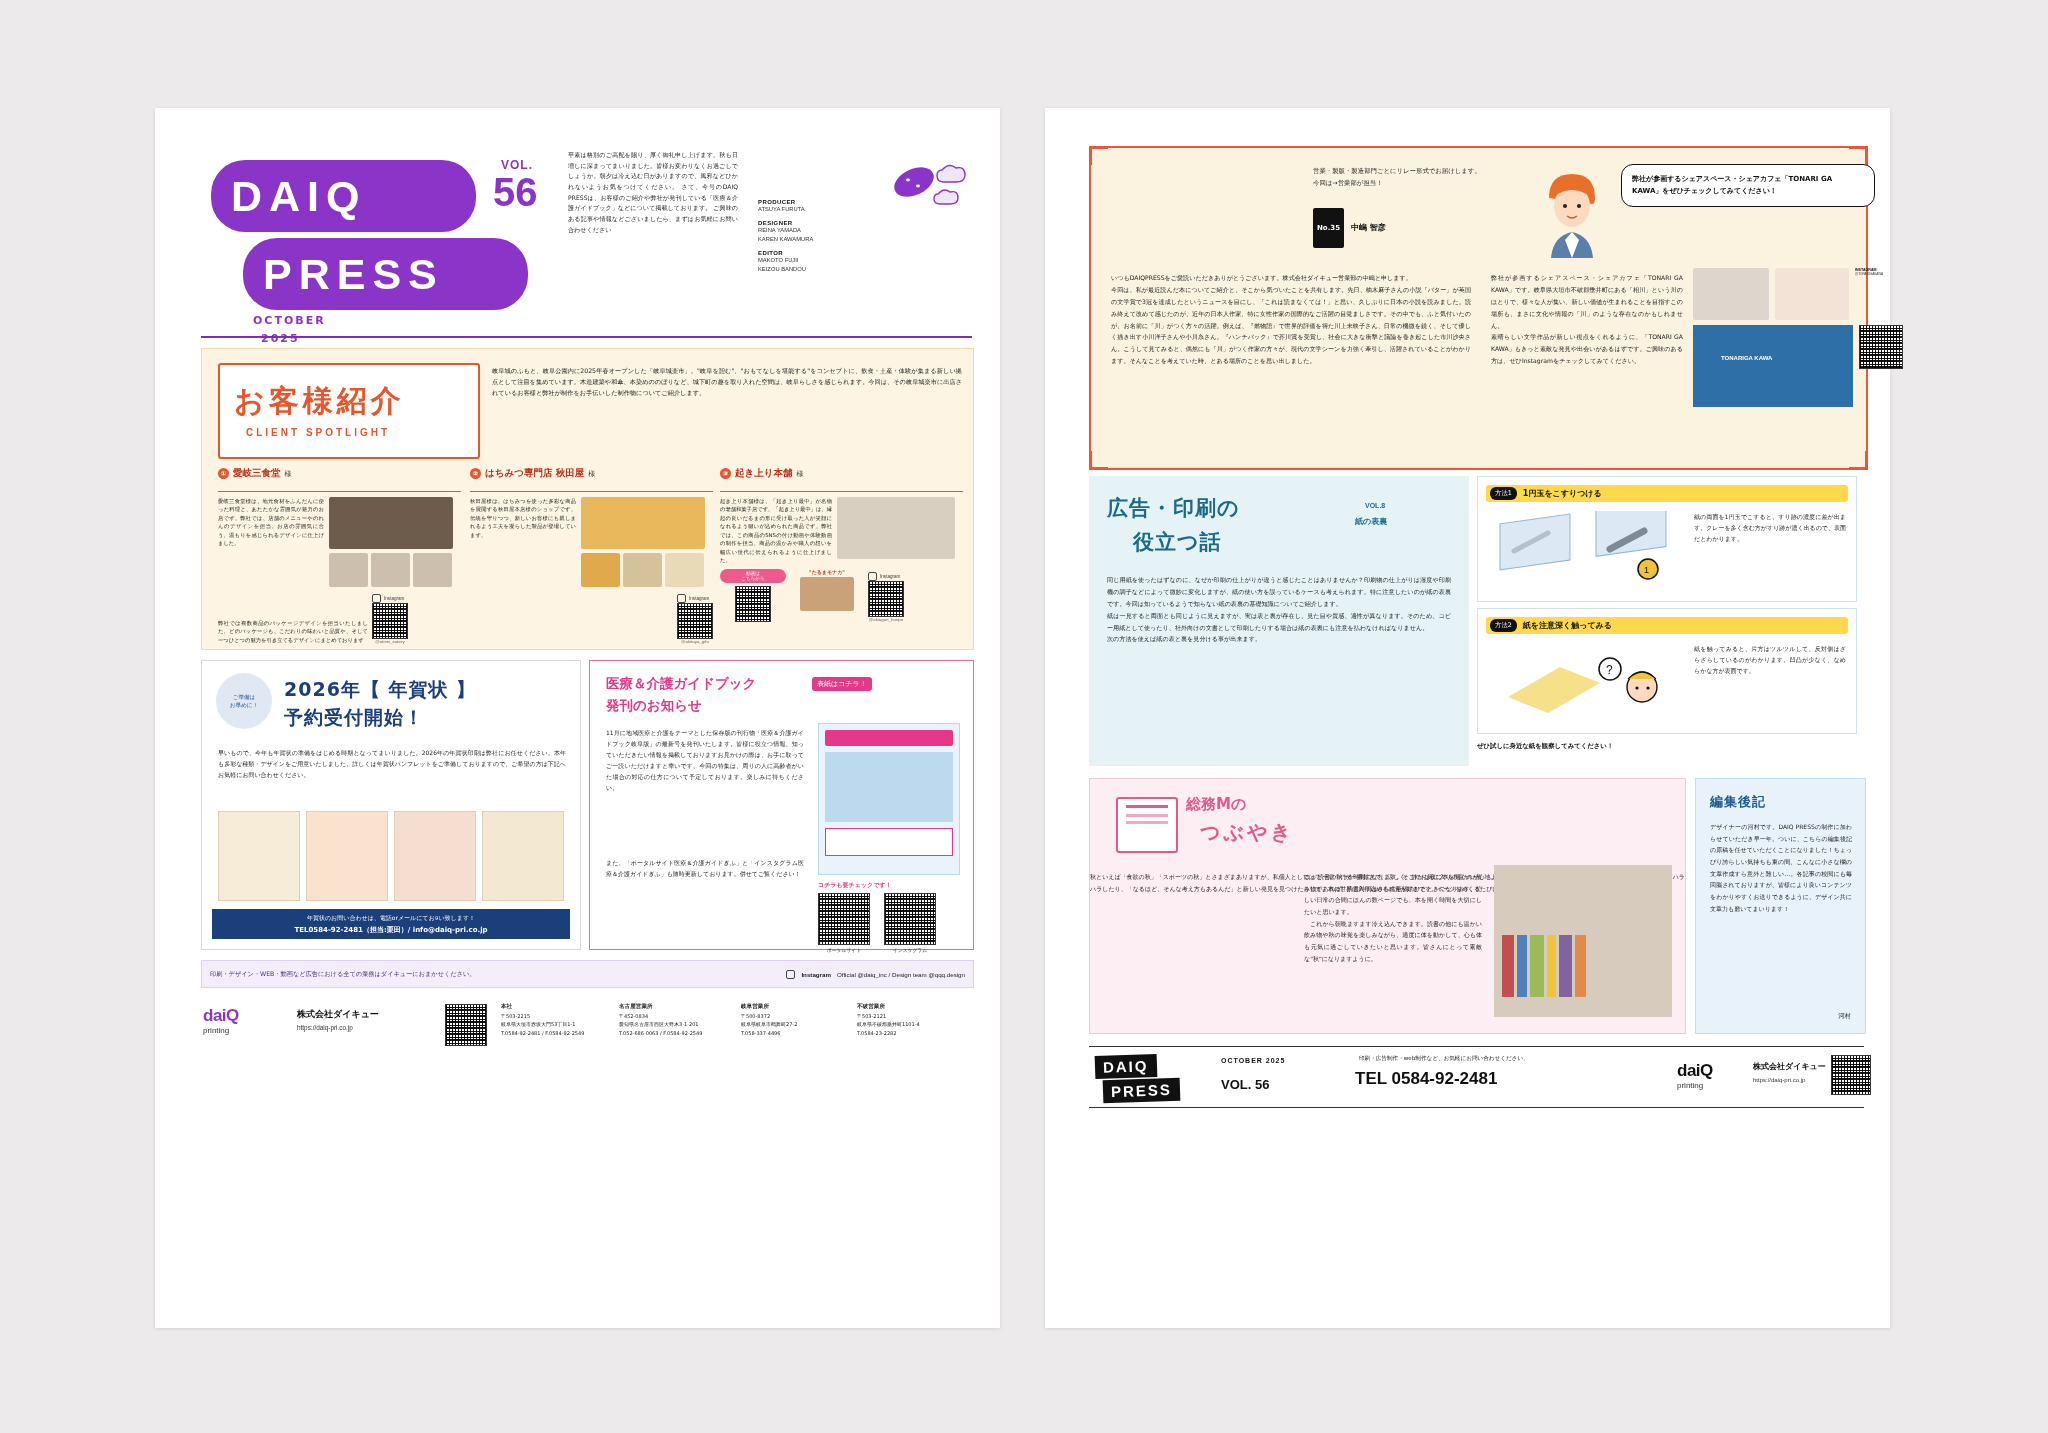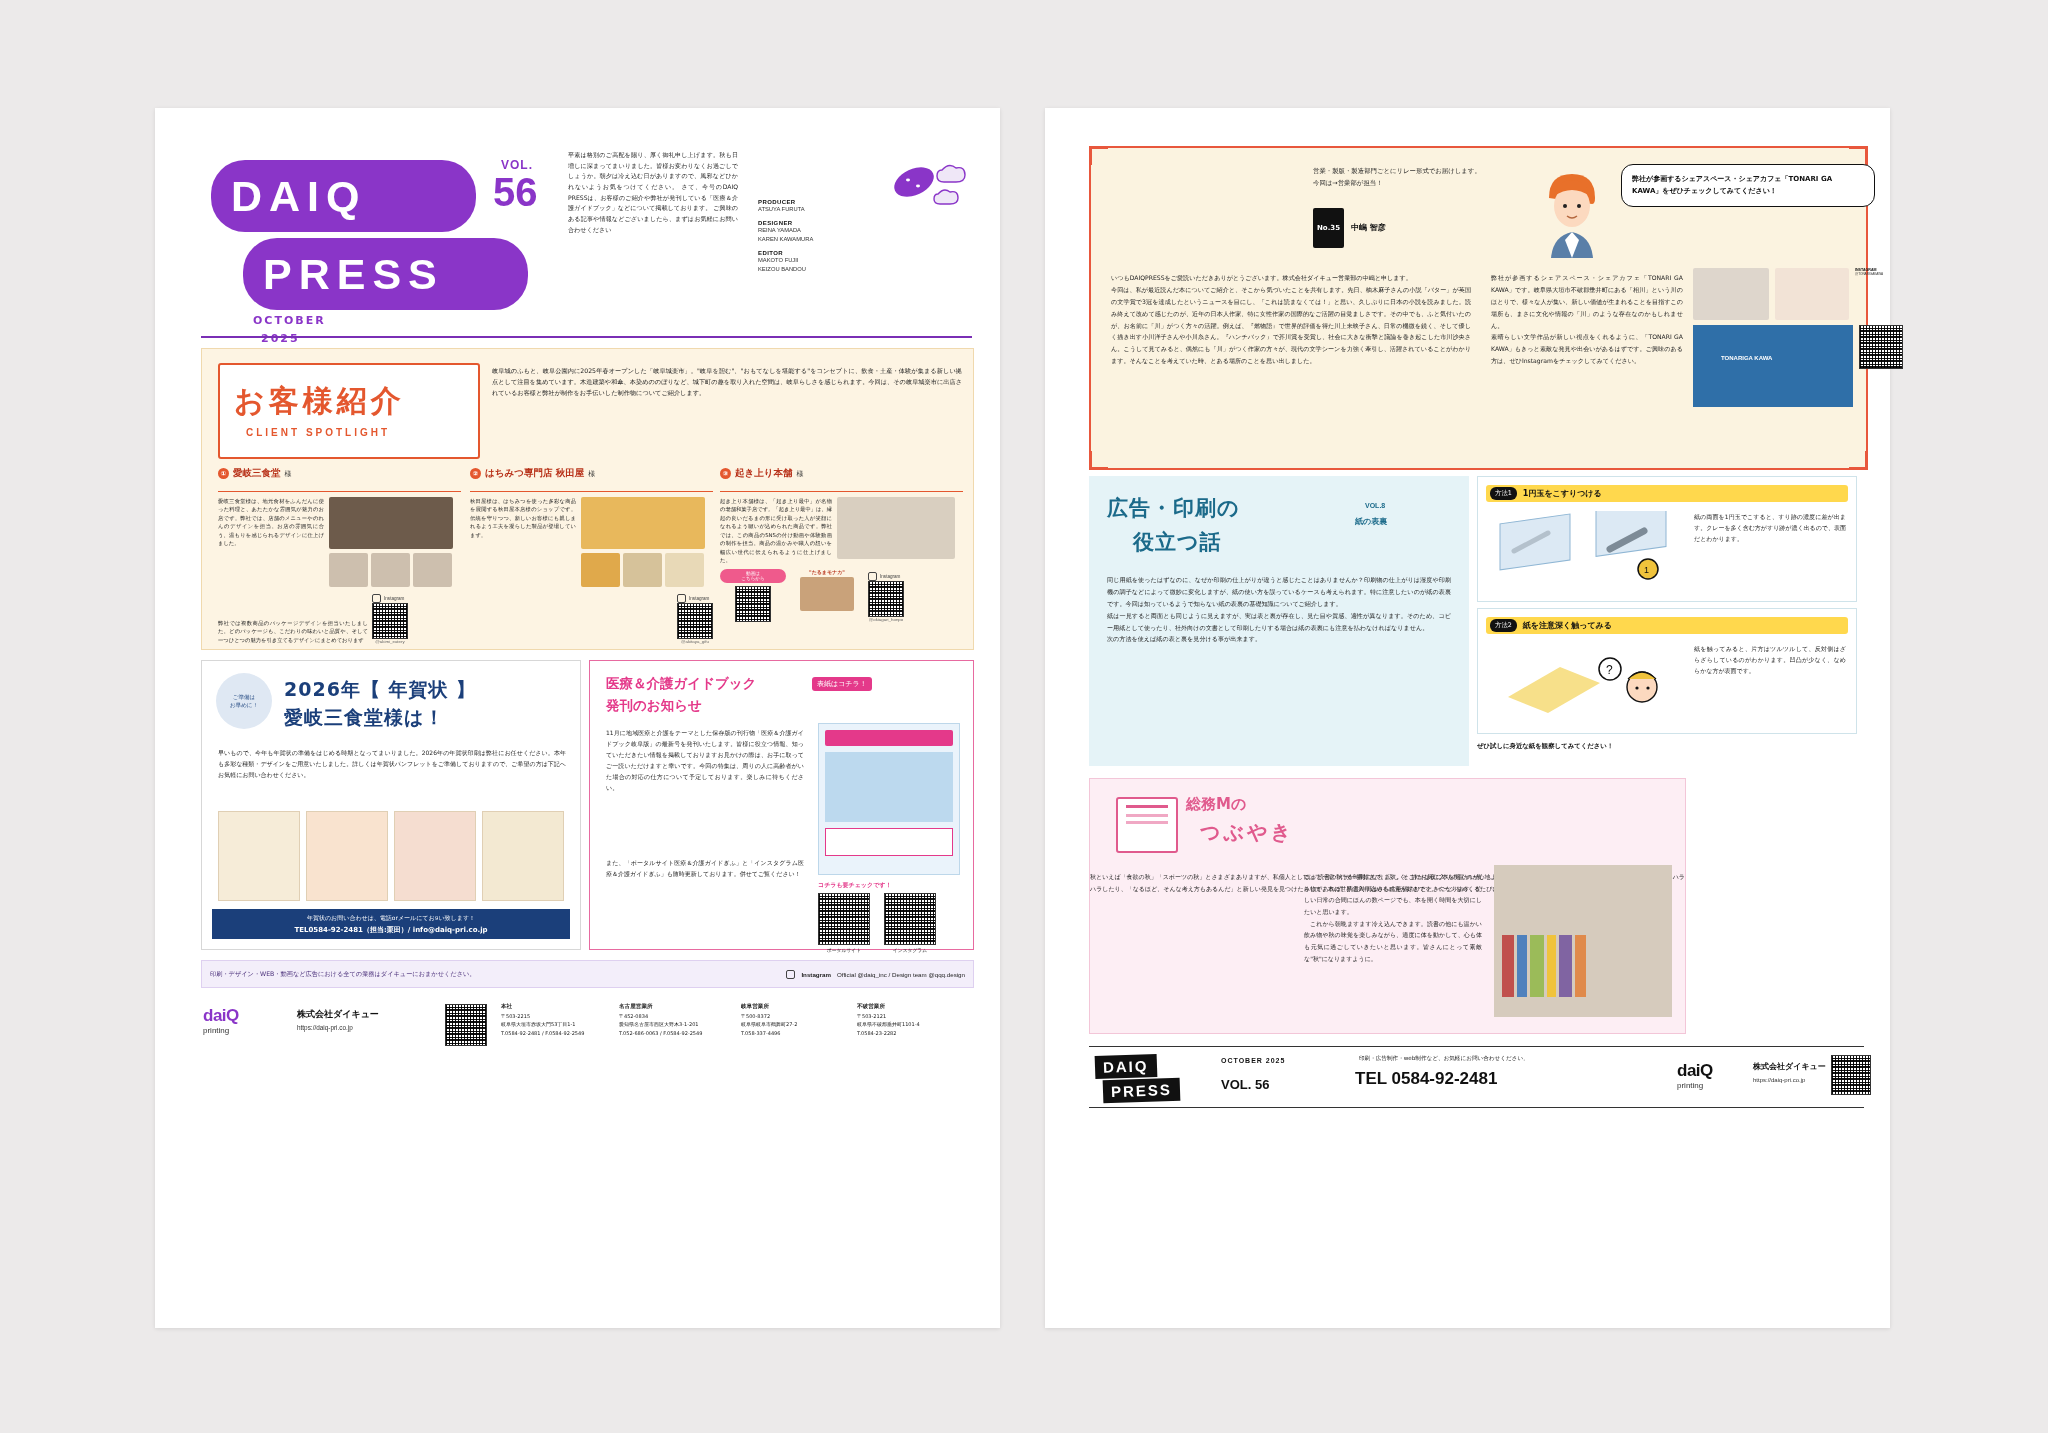--- a/index.html
+++ b/index.html
@@ -308,21 +308,21 @@
               <div class="handle">@okiagari_honpo</div>
             </div>
           </div>
         </div>
       </div>
 
       <div class="promoL">
         <div class="ribbon jp" style="white-space:pre-line">ご準備は
 お早めに！</div>
         <div class="nenga-title jp">2026年【 年賀状 】</div>
-        <div class="nenga-title2 jp">愛岐三食堂様は！</div>
+        <div class="nenga-title2 jp">予約受付開始！</div>
         <div class="nenga-body jp">早いもので、今年も年賀状の準備をはじめる時期となってまいりました。2026年の年賀状印刷は弊社にお任せください。本年も多彩な種類・デザインをご用意いたしました。詳しくは年賀状パンフレットをご準備しておりますので、ご希望の方は下記へお気軽にお問い合わせください。</div>
         <div class="nenga-imgs">
           <div class="ni" style="background:#f6ecd8"></div>
           <div class="ni" style="background:#f9e3cf"></div>
           <div class="ni" style="background:#f5ddd0"></div>
           <div class="ni" style="background:#f3e9d2"></div>
         </div>
         <div class="nenga-bar jp">
           <span>年賀状のお問い合わせは、電話orメールにておទい致します！</span>
           <span style="font-size:7px;font-weight:bold">TEL0584-92-2481（担当:栗田）/ info@daiq-pri.co.jp</span>
@@ -513,20 +513,25 @@
             <div style="width:12px;height:62px;background:#c0504d"></div>
             <div style="width:10px;height:62px;background:#4f81bd"></div>
             <div style="width:14px;height:62px;background:#9bbb59"></div>
             <div style="width:9px;height:62px;background:#f0c33c"></div>
             <div style="width:13px;height:62px;background:#8064a2"></div>
             <div style="width:11px;height:62px;background:#e08a4b"></div>
           </div>
         </div>
       </div>
 
+      <div class="henshu">
+        <div class="hs-title jp">編集後記</div>
+        <div class="hs-body jp">デザイナーの河村です。DAIQ PRESSの制作に加わらせていただき早一年。ついに、こちらの編集後記の原稿を任せていただくことになりました！ちょっぴり誇らしい気持ちも束の間、こんなに小さな欄の文章作成すら意外と難しい…。各記事の校閲にも毎回脳されておりますが、皆様により良いコンテンツをわかりやすくお送りできるように、デザイン共に文章力も磨いてまいります！</div>
+        <div class="hs-sign jp">河村</div>
+      </div>
 
       <div class="rfoot">
         <div class="rf-logo1">DAIQ</div>
         <div class="rf-logo2">PRESS</div>
         <div class="rf-date">OCTOBER 2025</div>
         <div class="rf-vol">VOL. 56</div>
         <div class="rf-note jp">印刷・広告制作・web制作など、お気軽にお問い合わせください。</div>
         <div class="rf-tel">TEL 0584-92-2481</div>
         <div class="rf-dq">
           <div class="dq">daiQ</div>

